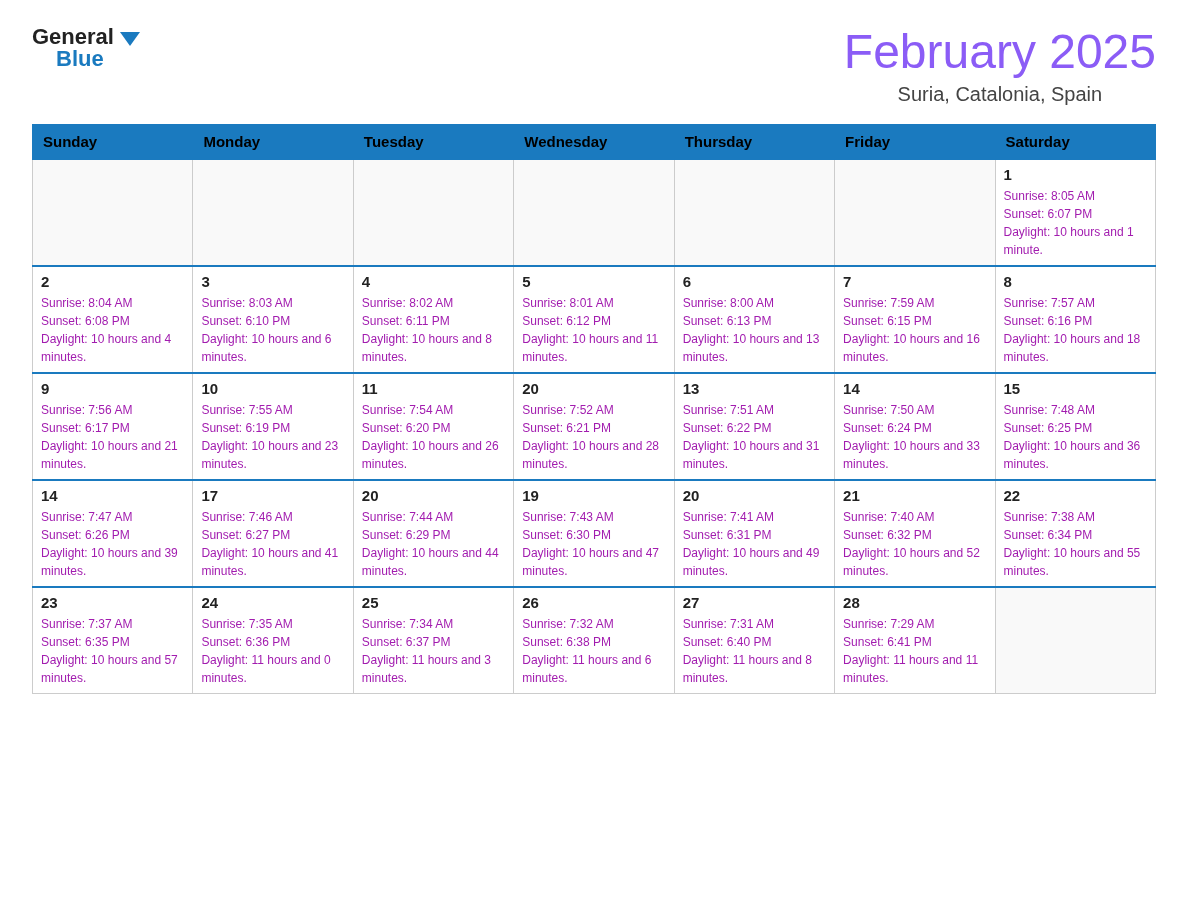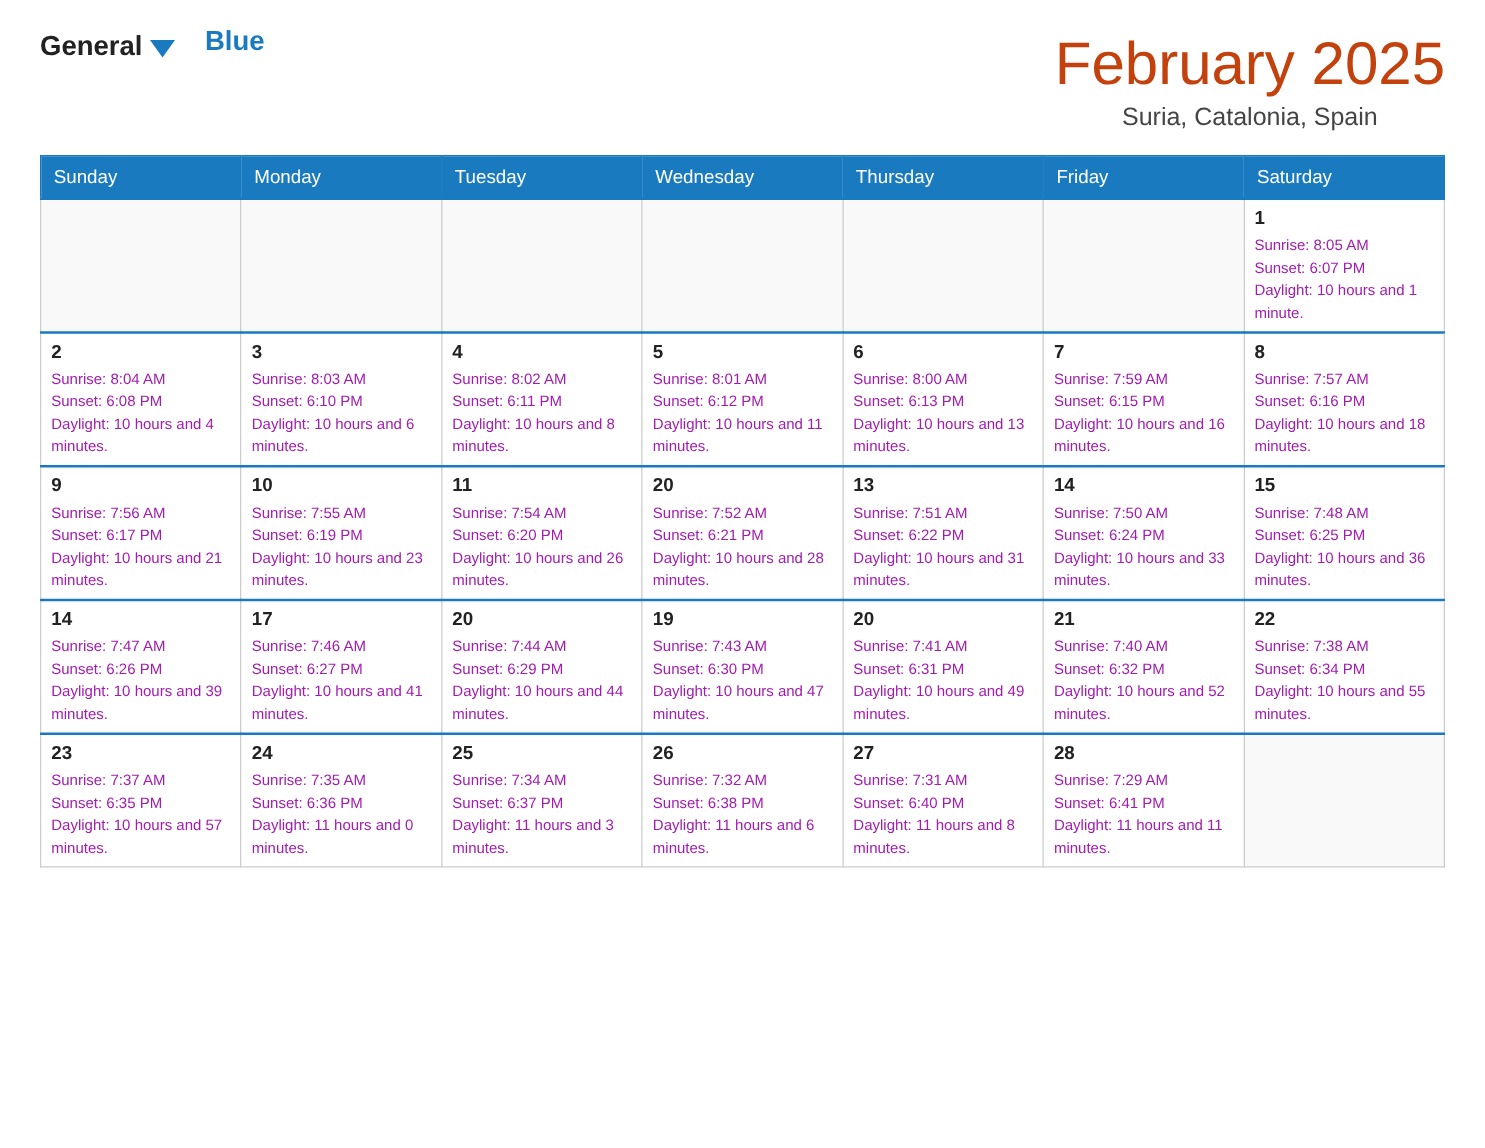--- a/index.html
+++ b/index.html
@@ -10,21 +10,21 @@
       color: #222;
     }
     .header {
       display: flex;
       justify-content: space-between;
       align-items: flex-start;
       margin-bottom: 18px;
     }
     .logo {
       display: flex;
-      flex-direction: row;
+      flex-direction: column;
       align-items: flex-start;
     }
     .logo-text {
       font-size: 22px;
       font-weight: bold;
       color: #222;
       display: flex;
       align-items: center;
       gap: 2px;
     }
@@ -44,37 +44,37 @@
       font-weight: bold;
       margin-top: -4px;
       margin-left: 24px;
     }
     .title-block {
       text-align: right;
     }
     .month-title {
       font-size: 48px;
       font-weight: normal;
-      color: #c2410c;
+      color: #8b5cf6;
     }
     .location {
       font-size: 20px;
       color: #444;
       margin-top: 4px;
       text-align: center;
     }
     .calendar {
       width: 100%;
       border-collapse: collapse;
     }
     .calendar thead th {
       background: #1a7abf;
-      color: #ffffff;
+      color: #000000;
       font-size: 15px;
-      font-weight: normal;
+      font-weight: bold;
       padding: 8px 10px;
       text-align: left;
       border: 1px solid #1a7abf;
     }
     .calendar tbody td {
       vertical-align: top;
       border: 1px solid #ccc;
       padding: 6px 8px;
       width: 14.28%;
       min-height: 110px;

